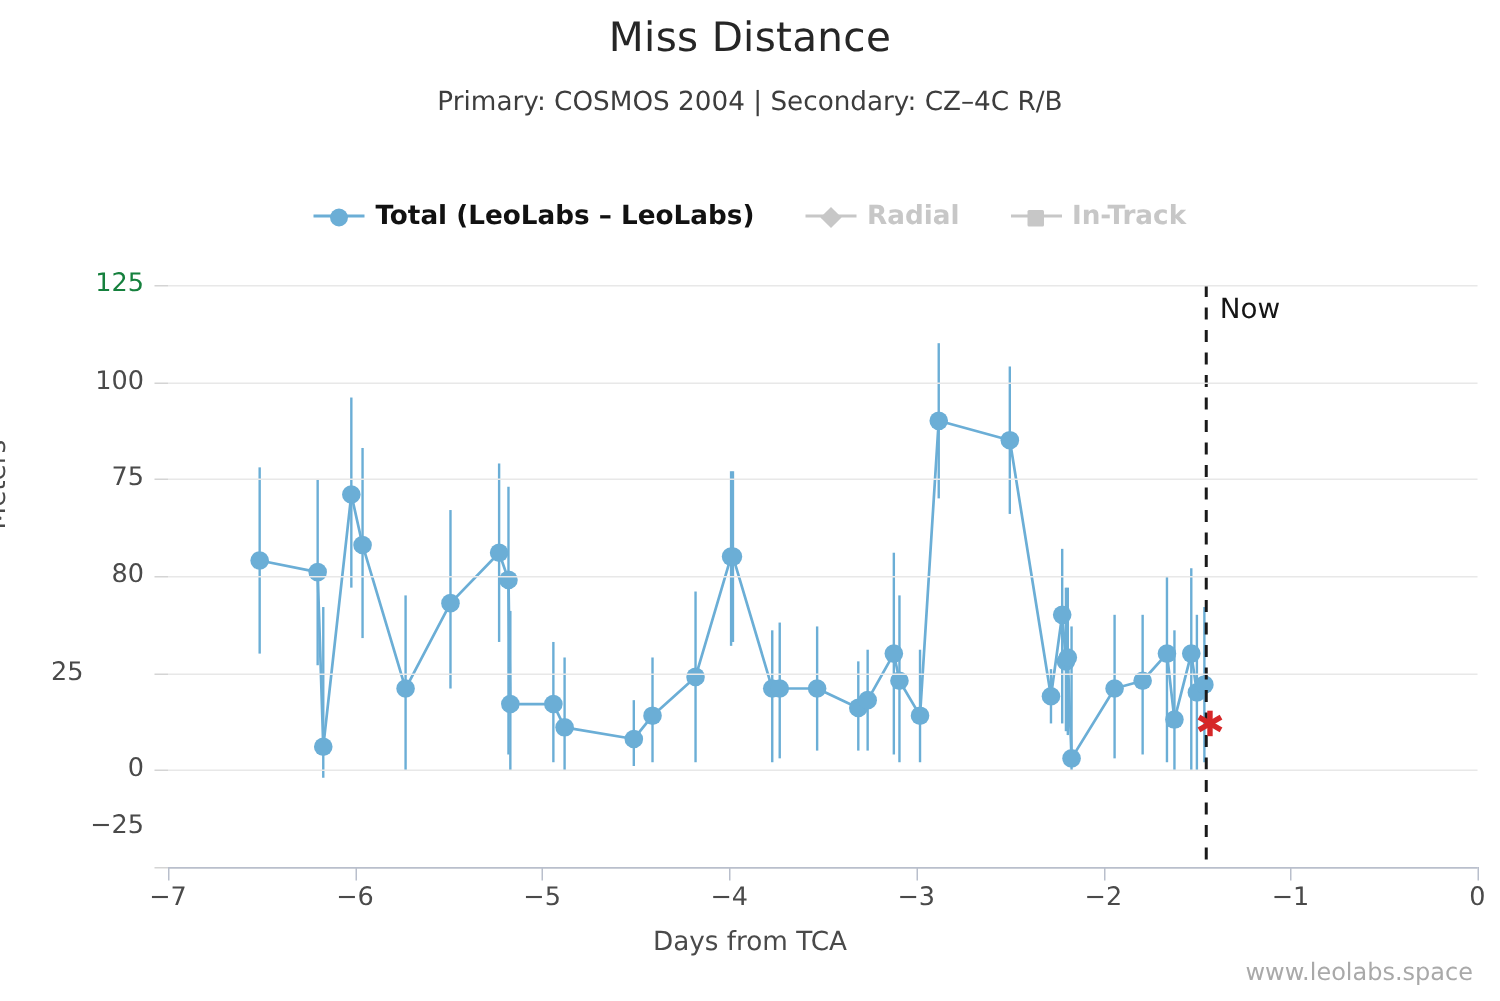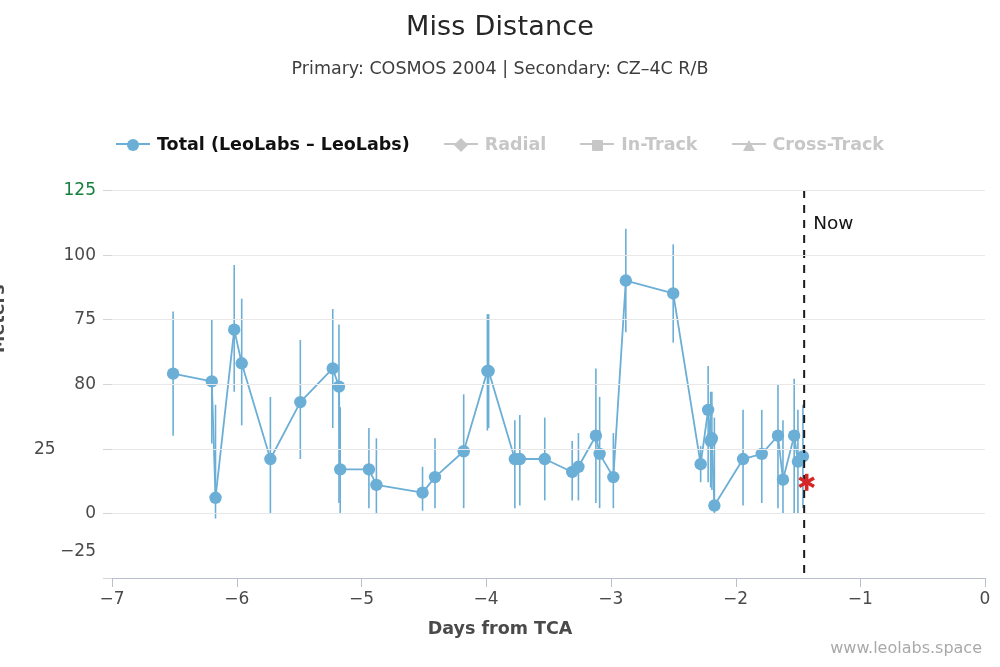--- a/index.html
+++ b/index.html
@@ -109,21 +109,20 @@
     height: 1px;
     background: #e8e8e8;
   }
   .ylab-wrap {
     position: absolute;
     left: 0;
     top: 0;
     width: 960px;
     height: 667px;
     pointer-events: none;
-    font-weight: bold;
   }
   .y-axis-title {
     position: absolute;
     left: -12px;
     top: 353px;
     font-size: 17.5px;
     color: #4a4a4a;
     transform: rotate(-90deg);
     transform-origin: left top;
     white-space: nowrap;
@@ -209,27 +208,20 @@
           <span class="lgmark mk-diamond" style="background: rgb(199, 199, 199); width: 10px; height: 10px; left: 12px; top: 4px;"></span>
         </span>
         <span>Radial</span>
       </div>
       <div class="legend-item inactive">
         <span class="legend-swatch">
           <span class="lgline" style="background: rgb(199, 199, 199);"></span>
           <span class="lgmark mk-square" style="background: rgb(199, 199, 199); width: 11px; height: 11px; left: 11.5px; top: 3.5px;"></span>
         </span>
         <span>In-Track</span>
-      </div>
-      <div class="legend-item inactive">
-        <span class="legend-swatch">
-          <span class="lgline" style="background: rgb(199, 199, 199);"></span>
-          <span class="lgmark mk-tri" style="border-bottom-color: rgb(199, 199, 199); left: 11px; top: 4px;"></span>
-        </span>
-        <span>Cross-Track</span>
       </div>
     </div>
 
   <div class="ylab-wrap">
     <div class="y-axis-title">Meters</div>
     <div class="x-axis-title">Days from TCA</div>
   </div>
 
   <div id="plotframe">
     <svg class="series-svg" id="series-svg" width="873" height="388">
@@ -361,14 +353,14 @@
       <div class="xtick-label" style="left: 735.571px;">−2</div>
       <div class="xtick-mark" style="left: 860.286px;"></div>
       <div class="xtick-label" style="left: 860.286px;">−1</div>
       <div class="xtick-mark" style="left: 985px;"></div>
       <div class="xtick-label" style="left: 985px;">0</div>
     </div>
 
   <div class="axis-bottom"></div>
 
   <div class="watermark">www.leolabs.space</div>
-<div class="now-label" style="left: 813.164px; top: 212px;">Now</div>
+<div class="now-label" style="left: 813.164px; top: 196px;">Now</div>
   </div>
 
 </body></html>

